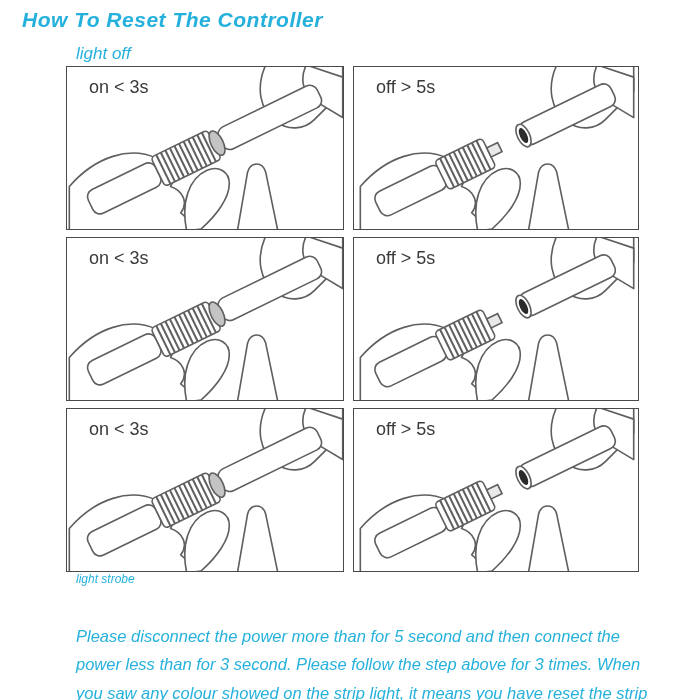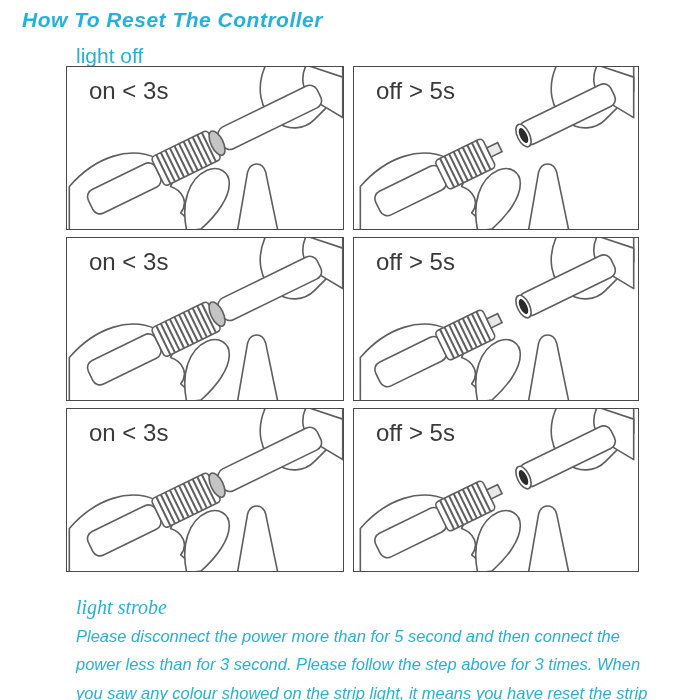--- a/index.html
+++ b/index.html
@@ -9,43 +9,43 @@
     color:#3a3a3a;position:relative;
   }
   .page{position:absolute;inset:0;background:#fff;}
   .title{
     position:absolute;left:22px;top:8px;
     font-size:21px;font-weight:bold;font-style:italic;
     letter-spacing:.5px;
   }
   .top-label{
     position:absolute;left:76px;top:44px;
-    font-size:21px;text-align:center;
+    font-size:17px;font-style:italic;text-align:center;
   }
   .grid{
     position:absolute;left:66px;top:66px;
     display:grid;
     grid-template-columns:278px 286px;
     grid-template-rows:164px 164px 164px;
     gap:7px 9px;
   }
   .panel{
     border:1px solid #4a4a4a;
     position:relative;background:#fff;overflow:hidden;
   }
   .panel-label{
     position:absolute;left:22px;top:10px;
-    font-size:24px;color:#3a3a3a;z-index:3;
+    font-size:18px;color:#3a3a3a;z-index:3;
     background:transparent;
   }
   .panel-art{position:absolute;inset:0;z-index:1;}
   .panel-art svg{width:100%;height:100%;display:block;}
   .bottom-label{
-    position:absolute;left:76px;top:596px;
-    font-size:20px;font-style:italic;font-family:Liberation Serif, serif;
+    position:absolute;left:76px;top:572px;
+    font-size:12px;font-style:italic;
   }
   .instructions{
     position:absolute;left:76px;top:622px;width:572px;
     font-size:16.5px;font-style:italic;line-height:1.72;
   }
 </style>
 </head>
 <body>
 
 <div class="page">

